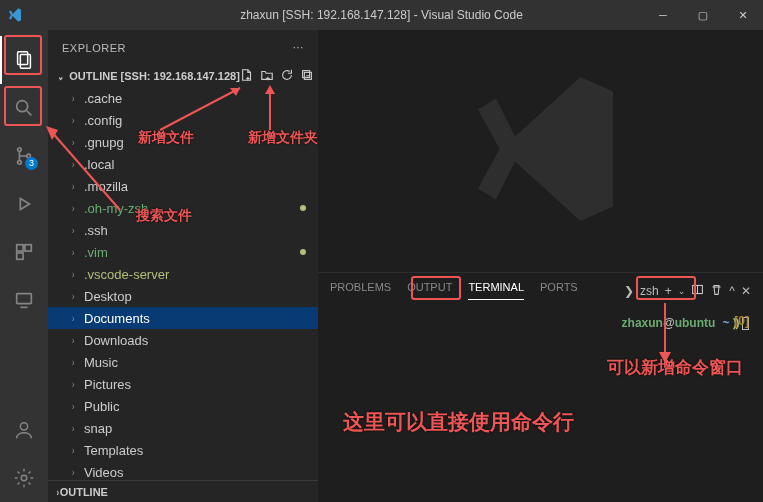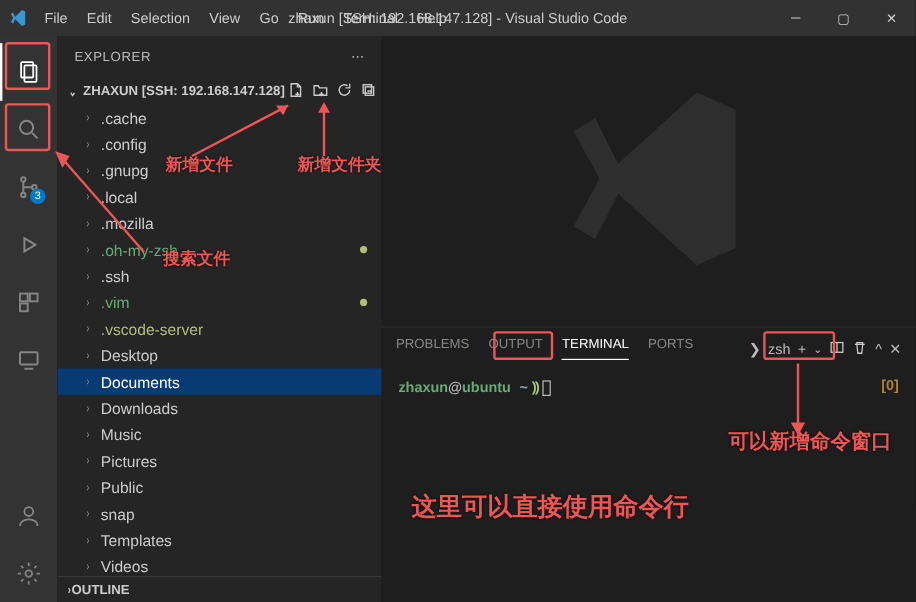--- a/index.html
+++ b/index.html
@@ -39,21 +39,21 @@
   .row.green2 { color:#b5be7a; }
   .dot { width:6px; height:6px; border-radius:50%; background:#b5be7a; margin-left:auto; margin-right:12px; }
   .outline { border-top:1px solid #3a3a3a; height:22px; display:flex; align-items:center; padding-left:8px; font-size:11px; font-weight:700; }
 
   
   .editor { flex:1; display:flex; flex-direction:column; background:#1e1e1e; }
   .edvoid { flex:1; display:flex; align-items:center; justify-content:center; }
   .bigmark svg { width:180px; height:180px; opacity:.07; }
 
   
-  .panel { height:230px; border-top:1px solid #2d2d2d; display:flex; flex-direction:column; }
+  .panel { height:230px; border-top:1px solid #2d2d2d; display:flex; flex-direction:column;text-align:right; }
   .tabs { height:35px; display:flex; align-items:center; padding:0 12px; gap:16px; font-size:11px; color:#888; }
   .tabs .t { padding-bottom:6px; border-bottom:1px solid transparent; }
   .tabs .t.active { color:#fff; border-bottom:1px solid #fff; }
   .tabs .right { margin-left:auto; display:flex; align-items:center; gap:6px; color:#bbb; font-size:12px; }
   .term { flex:1; padding:6px 14px; font-family:Consolas,monospace; font-size:12px; position:relative;font-weight:bold; }
   .term .user { color:#6aab73; }
   .term .at { color:#bbb; }
   .term .host { color:#6aab73; }
   .term .path { color:#7aa6da; }
   .term .prompt { color:#a9c77d; }
@@ -71,30 +71,20 @@
 </style>
 </head>
 <body>
 
 <div class="titlebar">
   <div class="tb-logo">
     <svg viewBox="0 0 24 24">
         <path fill="#3b97d3" d="M17 2l4 2v16l-4 2-10-10 10-10zM3 7l3-2 3 7-3 7-3-2 3-5-3-5z"></path>
       </svg>
   </div>
-  <div class="tb-menu">
-    <span>File</span>
-    <span>Edit</span>
-    <span>Selection</span>
-    <span>View</span>
-    <span>Go</span>
-    <span>Run</span>
-    <span>Terminal</span>
-    <span>Help</span>
-  </div>
   <div class="tb-title">zhaxun [SSH: 192.168.147.128] - Visual Studio Code</div>
   <div class="tb-controls">
     <div>─</div>
     <div>▢</div>
     <div>✕</div>
   </div>
 </div>
 
 <div class="main">
 
@@ -153,21 +143,21 @@
     </div>
   </div>
 
   <div class="sidebar">
     <div class="sb-title">
       <span>EXPLORER</span>
       <span>⋯</span>
     </div>
     <div class="sb-sect">
       <span class="chev">⌄</span>
-      <span>ZHAXUN [SSH: 192.168.147.128]</span>
+      <span>OUTLINE [SSH: 192.168.147.128]</span>
       <span class="sb-actions">
         <span><svg width="14" height="14" viewBox="0 0 16 16" fill="none" stroke="#ccc" stroke-width="1.3">
               <path d="M3 2h6l3 3v9H3z"></path>
               <path d="M9 2v3h3"></path>
               <line x1="7" y1="12" x2="11" y2="12"></line>
               <line x1="9" y1="10" x2="9" y2="14"></line>
             </svg></span>
         <span><svg width="14" height="14" viewBox="0 0 16 16" fill="none" stroke="#ccc" stroke-width="1.3">
               <path d="M2 4h4l1 2h7v7H2z"></path>
               <line x1="7" y1="12" x2="11" y2="12"></line>

